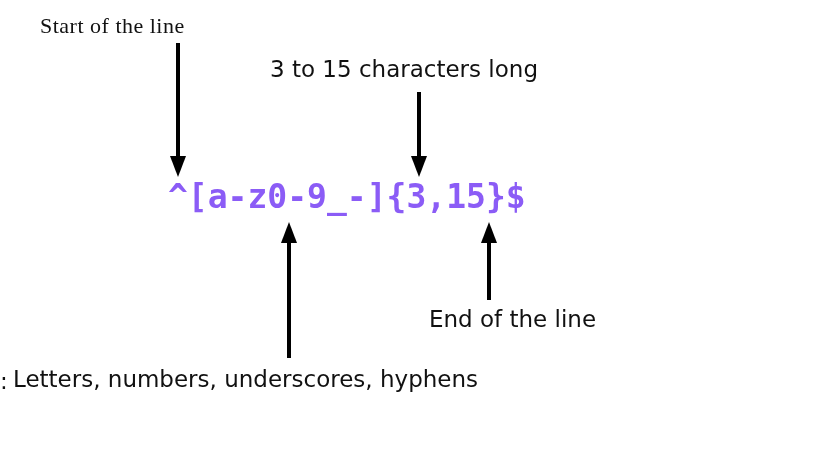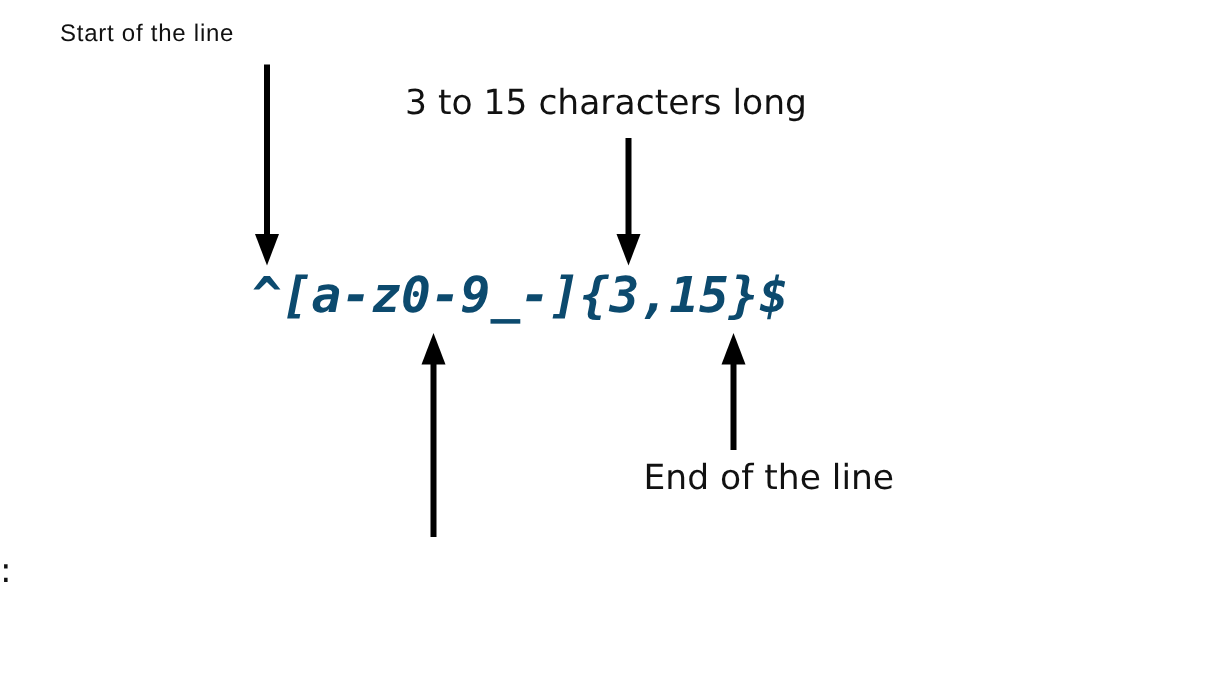--- a/index.html
+++ b/index.html
@@ -26,42 +26,41 @@
 
   .label {
     position: absolute;
     white-space: nowrap;
     color: #111111;
     line-height: 1;
   }
 
   
   .label-mono {
-    font-family: Liberation Sans, sans-serif;
-    font-size: 16px;
+    font-family: Liberation Serif, serif;
+    font-size: 22px;
     letter-spacing: 0.5px;
   }
 
   
   .label-sans {
     font-family: "DejaVu Sans", "Liberation Sans", sans-serif;
     font-size: 23px;
   }
 
   
   .regex-expression {
     position: absolute;
     font-family: "DejaVu Sans Mono", "Liberation Mono", monospace;
     font-size: 33px;
     font-weight: bold;
     white-space: nowrap;
     line-height: 1;
-    color: #0c4a6e;
+    color: #8b5cf6;
     letter-spacing: 0px;
-    font-style: italic;
   }
 
   .arrow-layer {
     position: absolute;
     left: 0;
     top: 0;
     width: 819px;
     height: 460px;
     pointer-events: none;
   }
@@ -83,20 +82,21 @@
   <div class="clip-mark" style="left:0px; top:368px; width:7px;">:</div>
 
   <div class="label label-mono" style="left:40px; top:15px;">Start of the line</div>
 
   <div class="label label-sans" style="left:270px; top:58px;text-align:right;">3 to 15 characters long</div>
 
   <div class="regex-expression" style="left:168px; top:180px;">^[a-z0-9_-]{3,15}$</div>
 
   <div class="label label-sans" style="left:429px; top:308px;">End of the line</div>
 
+  <div class="label label-sans" style="left:13px; top:368px;">Letters, numbers, underscores, hyphens</div>
 
   <svg class="arrow-layer" viewBox="0 0 819 460" width="819" height="460">
 
     <g>
       <line x1="178" y1="43" x2="178" y2="162" stroke="#000000" stroke-width="4"></line>
       <polygon points="178,177 170,156 186,156" fill="#000000"></polygon>
     </g>
 
     <g>
       <line x1="419" y1="92" x2="419" y2="162" stroke="#000000" stroke-width="4"></line>

